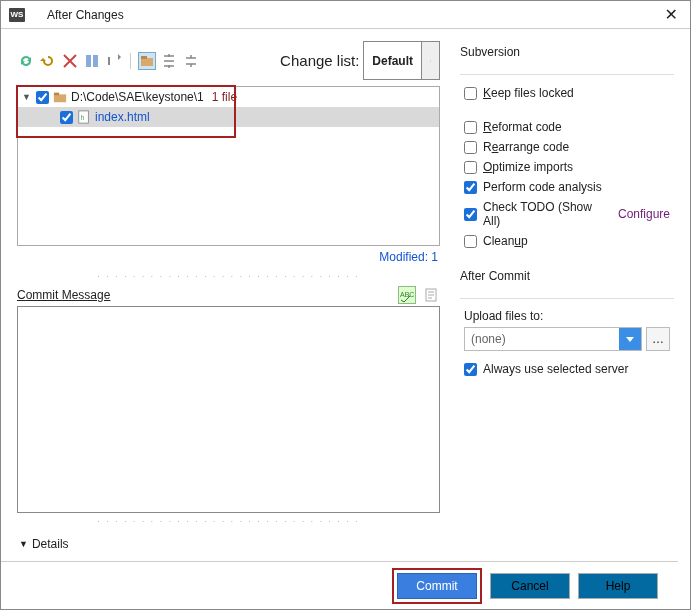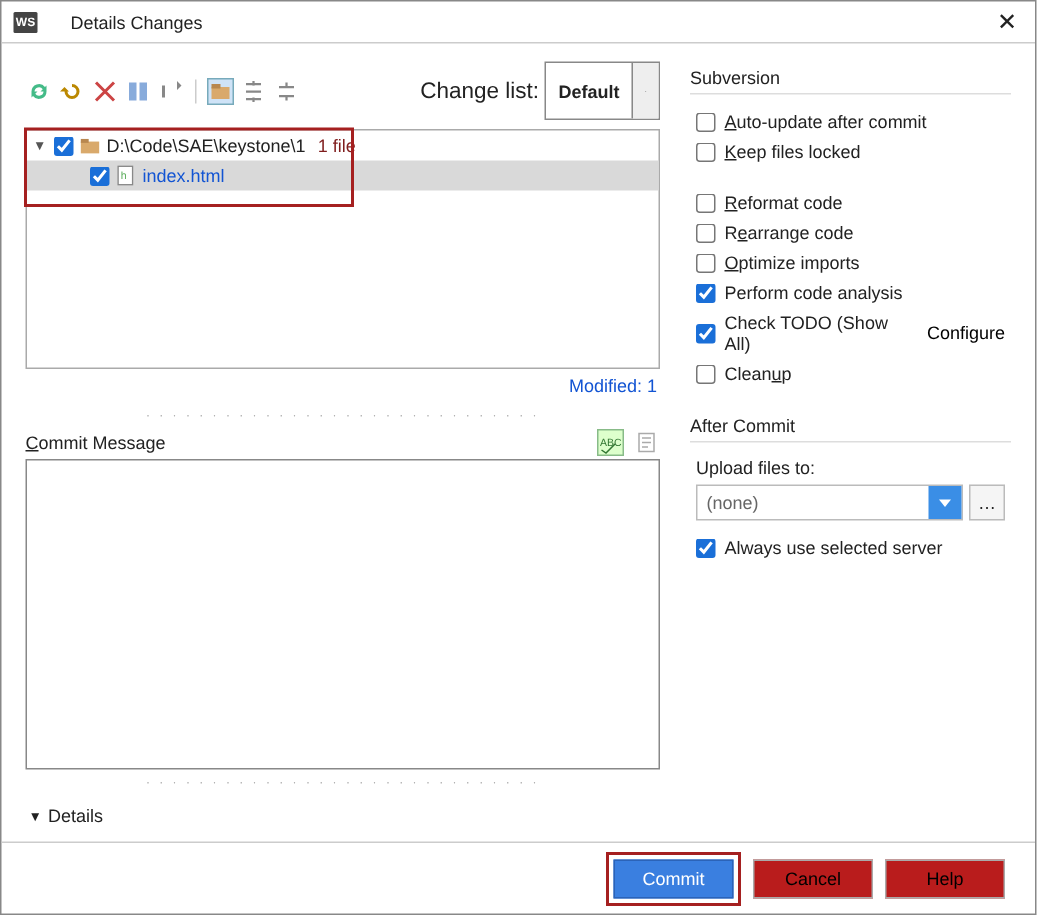--- a/index.html
+++ b/index.html
@@ -24,48 +24,48 @@
   .tree-row.selected { background: #d9d9d9; }
   .indent { width: 20px; }
   .expander { width: 10px; font-size: 9px; color: #555; cursor: pointer; }
   input[type=checkbox] { width: 13px; height: 13px; accent-color: #1a6fd8; }
   .folder-icon svg, .file-icon svg { width: 14px; height: 14px; display: block; }
   .faded { color: #7f1d1d; margin-left: 4px; }
   .highlight-box { position: absolute; border: 2px solid #a52020; pointer-events: none; }
   .modified { text-align: right; color: #1254d3; padding: 4px 2px; }
   .separator-dots { height: 10px; color: #aaa; text-align: center; letter-spacing: 2px; font-size: 8px; line-height: 10px; margin: 4px 0; }
   .cm-header { display: flex; align-items: center; margin-bottom: 2px; }
-  .cm-header .label { }
+  .cm-header .label { text-decoration: underline; }
   .cm-header .cm-icons { margin-left: auto; display: flex; gap: 6px; }
   .cm-area { flex: 1; min-height: 180px; border: 1px solid #888; resize: none; font-family: inherit; font-size: 12px; padding: 2px; }
   .details-row { display: flex; align-items: center; padding: 6px 2px; }
   .details-row .tri { font-size: 9px; margin-right: 4px; }
-  .section-title { margin: 4px 0 8px; font-size: 12px; border-bottom: 1px solid #ddd; padding-bottom: 3px; }
+  .section-title { margin: 4px 0 8px; font-size: 12px; border-bottom: 1px solid #ddd; padding-bottom: 15px; }
   .chk-row { display: flex; align-items: center; gap: 6px; padding: 3px 4px; font-size: 12px; }
   .chk-row .und { text-decoration: underline; }
-  .configure { color: #000000; margin-left: 4px; cursor: pointer; }
+  .configure { color: #701a75; margin-left: 4px; cursor: pointer; }
   .upload-label { padding: 2px 4px 4px; }
   .upload-row { display: flex; gap: 4px; padding: 0 4px 8px; }
   .select-box { flex: 1; border: 1px solid #bbb; height: 24px; display: flex; align-items: center; }
   .select-box .val { flex: 1; padding: 0 6px; color: #666; }
   .select-box .sel-dd { width: 22px; height: 100%; background: #3a8ee6; display: flex; align-items: center; justify-content: center; }
   .sel-dd svg polygon { fill: #fff; }
   .more-btn { width: 24px; height: 24px; border: 1px solid #bbb; background: #f5f5f5; display: flex; align-items: center; justify-content: center; cursor: pointer; }
-  .buttons { position: absolute; left: 0; right: 0; bottom: 0; height: 48px; border-top: 1px solid #ccc; display: flex; align-items: center; justify-content: flex-end; gap: 8px; padding-right: 20px; }
-  .btn { min-width: 80px; height: 26px; border: 1px solid #aaa; background: #b91c1c; font-size: 12px; cursor: pointer; padding: 0 14px; }
+  .buttons { position: absolute; left: 0; right: 12px; bottom: 0; height: 48px; border-top: 1px solid #ccc; display: flex; align-items: center; justify-content: flex-end; gap: 8px; padding-right: 20px; }
+  .btn { min-width: 80px; height: 26px; border: 1px solid #aaa; background: #0369a1; font-size: 12px; cursor: pointer; padding: 0 14px; }
   .btn.primary { background: #3a7fe0; color: #fff; border-color: #2b63b8; }
   .btn-wrap { position: relative; padding: 3px; }
   .btn-wrap.hl { border: 2px solid #a52020; }
 </style>
 </head>
 <body>
 
 <div class="titlebar">
   <div class="ws-badge">WS</div>
-  <span>Details Changes</span>
+  <span>After Changes</span>
   <span class="close">✕</span>
 </div>
 
 <div class="content">
   <div class="left">
     <div class="toolbar">
       <span class="tb-icon">
           <svg viewBox="0 0 16 16">
             <path d="M3 8a5 5 0 0 1 9-3l1-1v4h-4l1.5-1.5A3 3 0 0 0 5 8H3zM13 8a5 5 0 0 1-9 3l-1 1V8h4l-1.5 1.5A3 3 0 0 0 11 8h2z" fill="#4b8"></path>
           </svg>
@@ -178,24 +178,20 @@
     <div class="details-row">
       <span class="tri">▼</span>
       <span>Details</span>
     </div>
   </div>
 
   <div class="right">
     <div class="section-title">Subversion</div>
     <div class="chk-row">
         <input type="checkbox" style="">
-        <span><span class="und">A</span>uto-update after commit</span>
-      </div>
-    <div class="chk-row">
-        <input type="checkbox" style="">
         <span><span class="und">K</span>eep files locked</span>
       </div>
 
     <div style="height:14px"></div>
     <div class="chk-row">
         <input type="checkbox" style="">
         <span><span class="und">R</span>eformat code</span>
       </div>
     <div class="chk-row">
         <input type="checkbox" style="">

